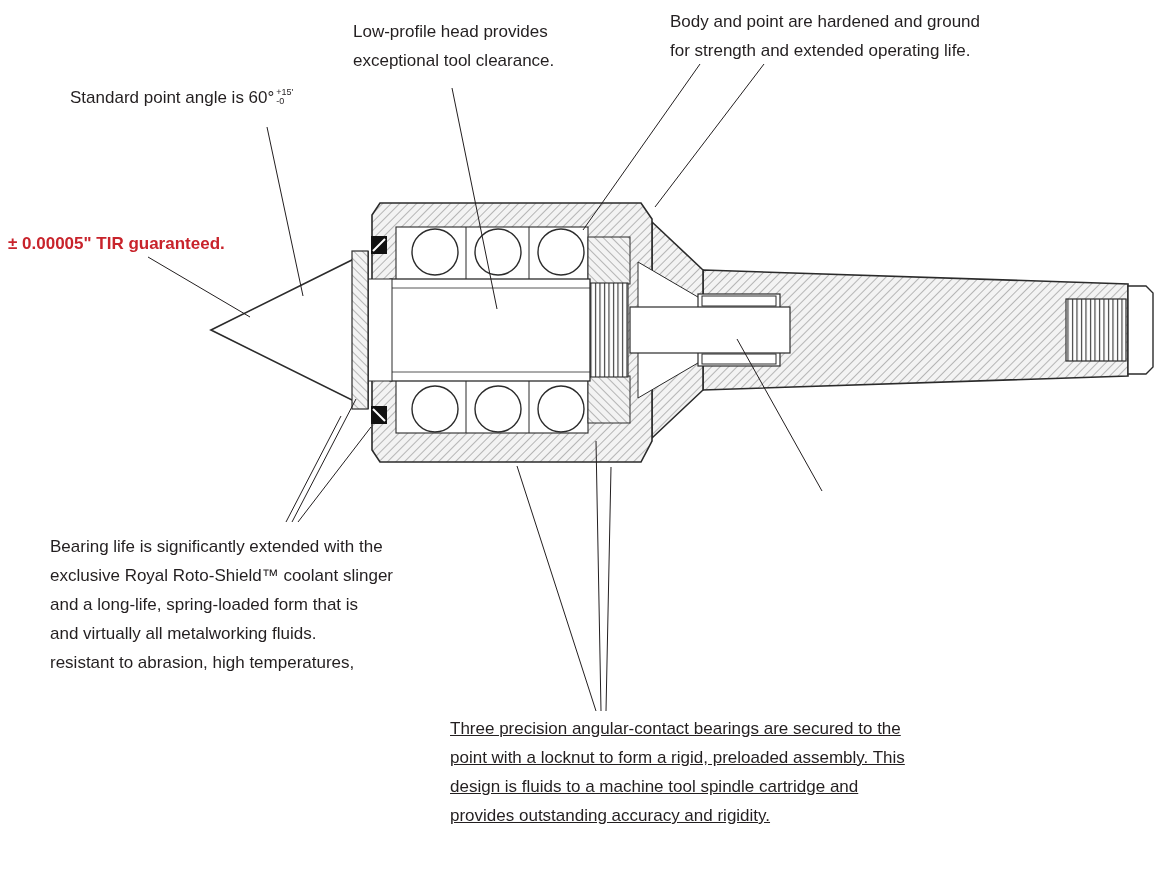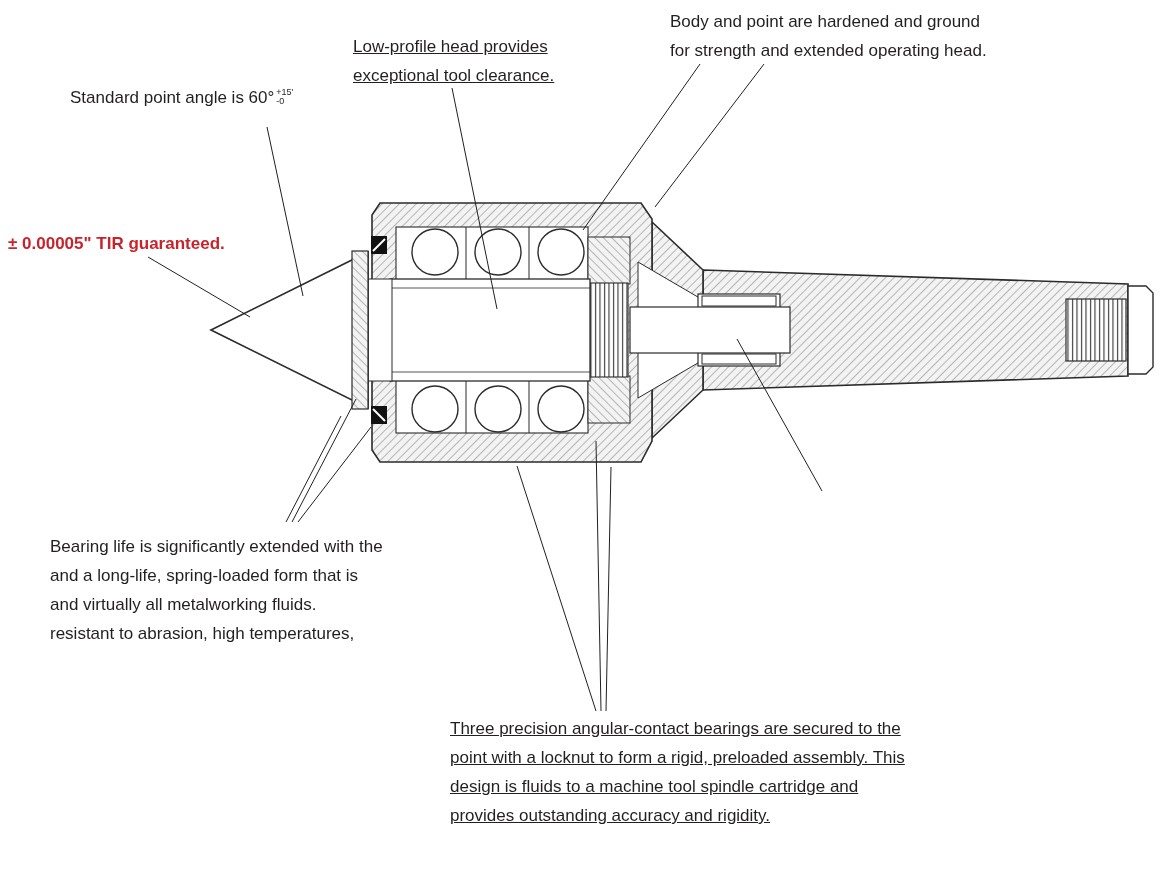--- a/index.html
+++ b/index.html
@@ -104,43 +104,44 @@
       <line x1="286" y1="522" x2="341" y2="416"></line>
       <line x1="292" y1="522" x2="356" y2="399"></line>
       <line x1="298" y1="522" x2="371" y2="427"></line>
       <line x1="822" y1="491" x2="737" y2="339"></line>
       <line x1="596" y1="711" x2="517" y2="466"></line>
       <line x1="601" y1="711" x2="596" y2="441"></line>
       <line x1="606" y1="711" x2="611" y2="467"></line>
     </g>
   </svg>
 
-  <div class="ann" style="left:353px;top:32px;text-decoration:underline;">
+  <div class="ann" style="left:353px;top:17px;">
     <div class="line">Low-profile head provides</div>
     <div class="line">exceptional tool clearance.</div>
   </div>
 
   <div class="ann" style="left:670px;top:7px;">
     <div class="line">Body and point are hardened and ground</div>
-    <div class="line">for strength and extended operating head.</div>
+    <div class="line">for strength and extended operating life.</div>
   </div>
 
   <div class="ann" style="left:70px;top:83px;">
     <span>Standard point angle is 60°</span><span class="tol">
         <span>+15'</span>
         <span>-0</span>
       </span>
   </div>
 
   <div class="ann red bold" style="left:8px;top:229px;">
     <span>± 0.00005" TIR guaranteed.</span>
   </div>
 
   <div class="ann" style="left:50px;top:532px;">
     <div class="line">Bearing life is significantly extended with the</div>
+    <div class="line">exclusive Royal Roto-Shield™ coolant slinger</div>
     <div class="line">and a long-life, spring-loaded form that is</div>
     <div class="line">and virtually all metalworking fluids.</div>
     <div class="line">resistant to abrasion, high temperatures,</div>
   </div>
 
 
   <div class="ann" style="left:450px;top:714px;text-decoration:underline;">
     <div class="line">Three precision angular-contact bearings are secured to the</div>
     <div class="line">point with a locknut to form a rigid, preloaded assembly. This</div>
     <div class="line">design is fluids to a machine tool spindle cartridge and</div>

